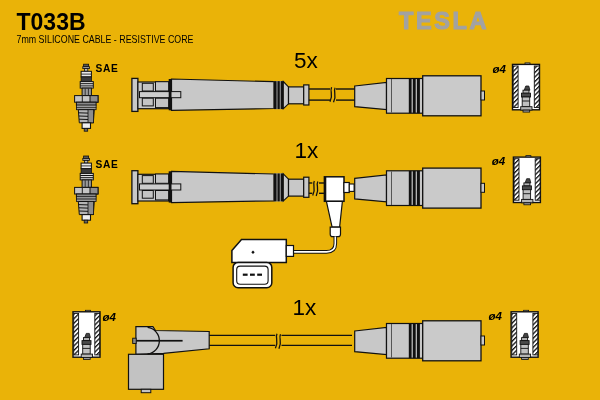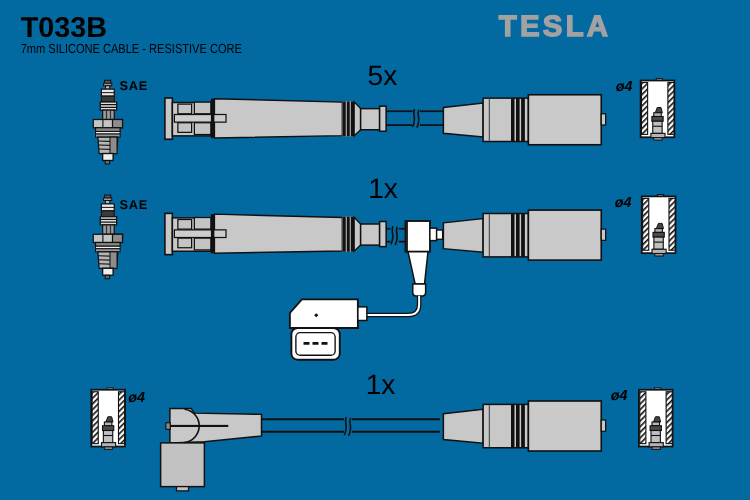--- a/index.html
+++ b/index.html
@@ -1,16 +1,16 @@
 <!DOCTYPE html>
 <html><head>
 <meta charset="utf-8">
 <style>
 html,body{margin:0;padding:0;background:#fff;}
-#page{position:relative;width:600px;height:400px;background:#0369a1;overflow:hidden;
+#page{position:relative;width:600px;height:400px;background:#eab308;overflow:hidden;
 font-family:"Liberation Sans",sans-serif;}
 svg{position:absolute;left:0;top:0;}
 </style>
 </head>
 <body>
 <div id="page">
 <svg width="600" height="400" viewBox="0 0 600 400">
 <defs>
 <pattern id="hatch" width="3.2" height="3.2" patternUnits="userSpaceOnUse" patternTransform="rotate(-45)">
   <rect width="3.2" height="3.2" fill="#fff"></rect>

